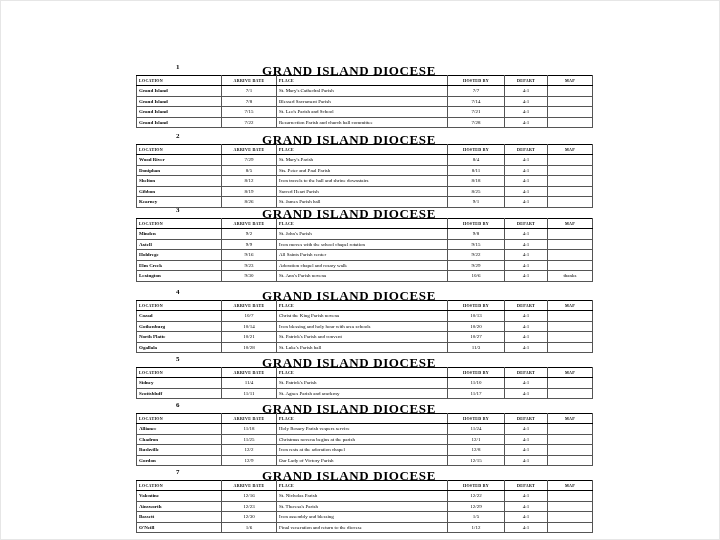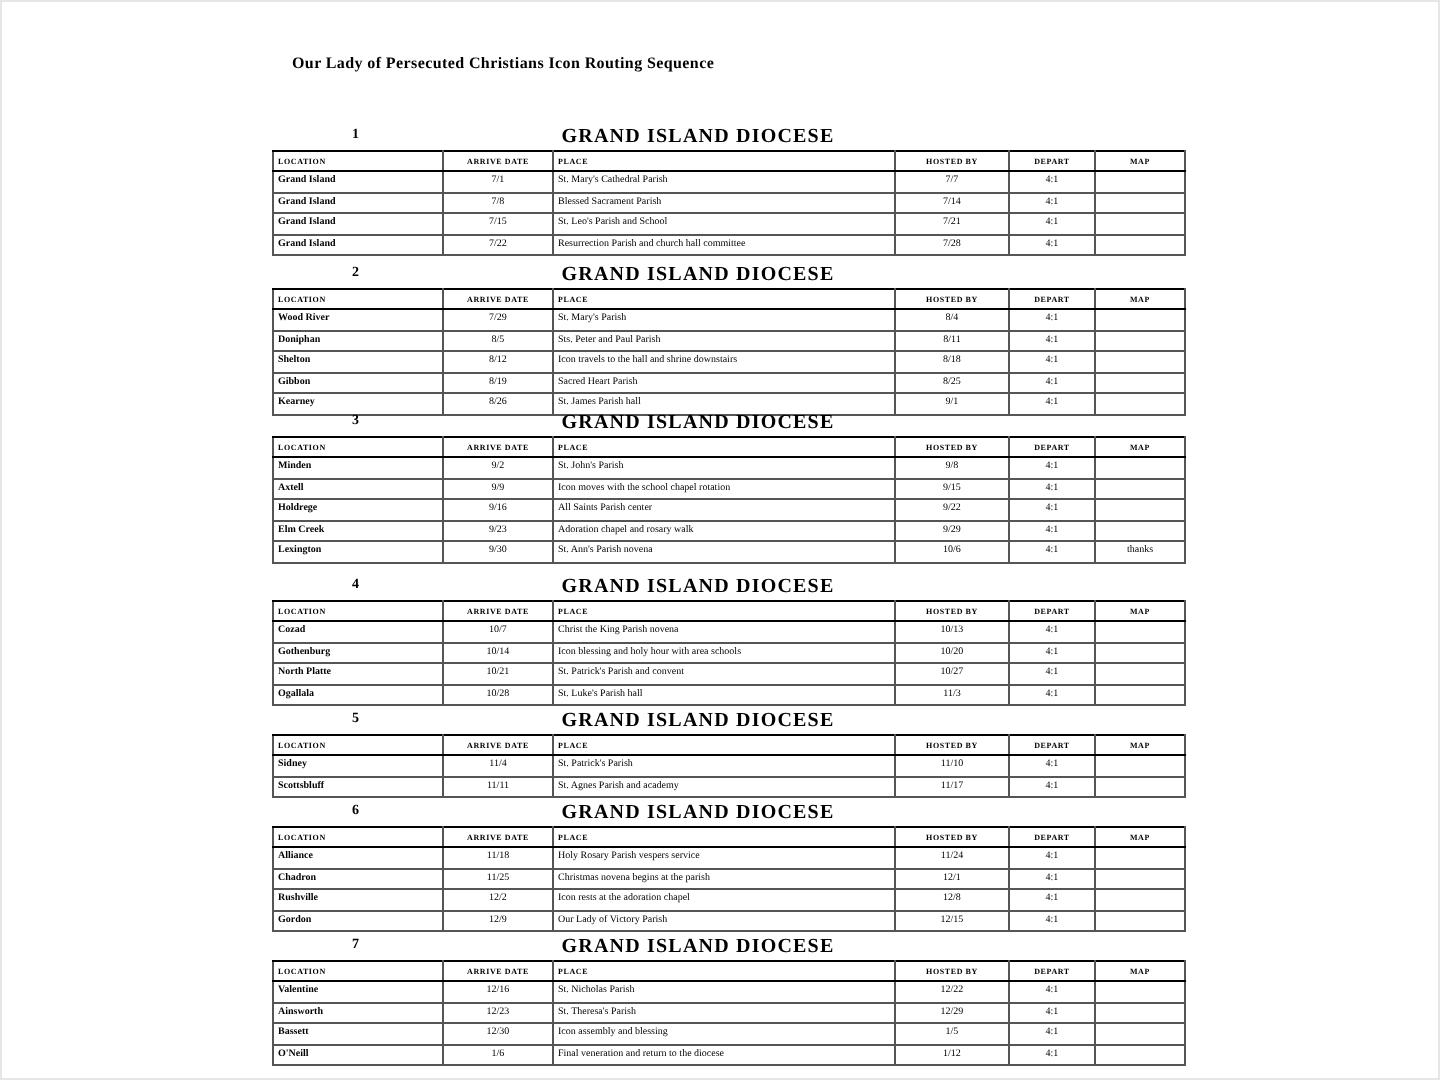--- a/index.html
+++ b/index.html
@@ -22,21 +22,21 @@
   .section:nth-child(5){top:354px;}
   .section:nth-child(6){top:400px;}
   .section:nth-child(7){top:467px;}
   .section-header{position:relative;height:12px;}
   .section-number{
     position:absolute;left:40px;top:0;
     font-size:7px;font-weight:bold;
   }
   .section-diocese{
     display:block;text-align:center;
-    font-size:10px;font-weight:bold;letter-spacing:.6px;
+    font-size:13px;font-weight:bold;letter-spacing:.6px;
   }
   table.routing-table{
     border-collapse:collapse;width:426px;table-layout:fixed;
     border:1.5px solid #000;background:#fff;
   }
   th,td{
     border:0.5px solid #555;
     padding:0 2px;overflow:hidden;white-space:nowrap;
     vertical-align:middle;
   }
@@ -51,21 +51,20 @@
   .col1{width:50px;}
   .col2{width:166px;text-align:left;}
   .col3{width:52px;text-align:center;}
   .col4{width:38px;text-align:center;}
   .col5{width:40px;text-align:center;}
 </style>
 </head>
 <body>
 
 <div class="page">
-  <div class="page-title">Our Lady of Persecuted Christians Icon Routing Sequence</div>
   <div class="sections">
   <div class="section">
     <div class="section-header">
       <span class="section-number">1</span>
       <span class="section-diocese">GRAND ISLAND DIOCESE</span>
     </div>
     <table class="routing-table">
       <thead>
         <tr>
               <th class="col0">LOCATION</th>

